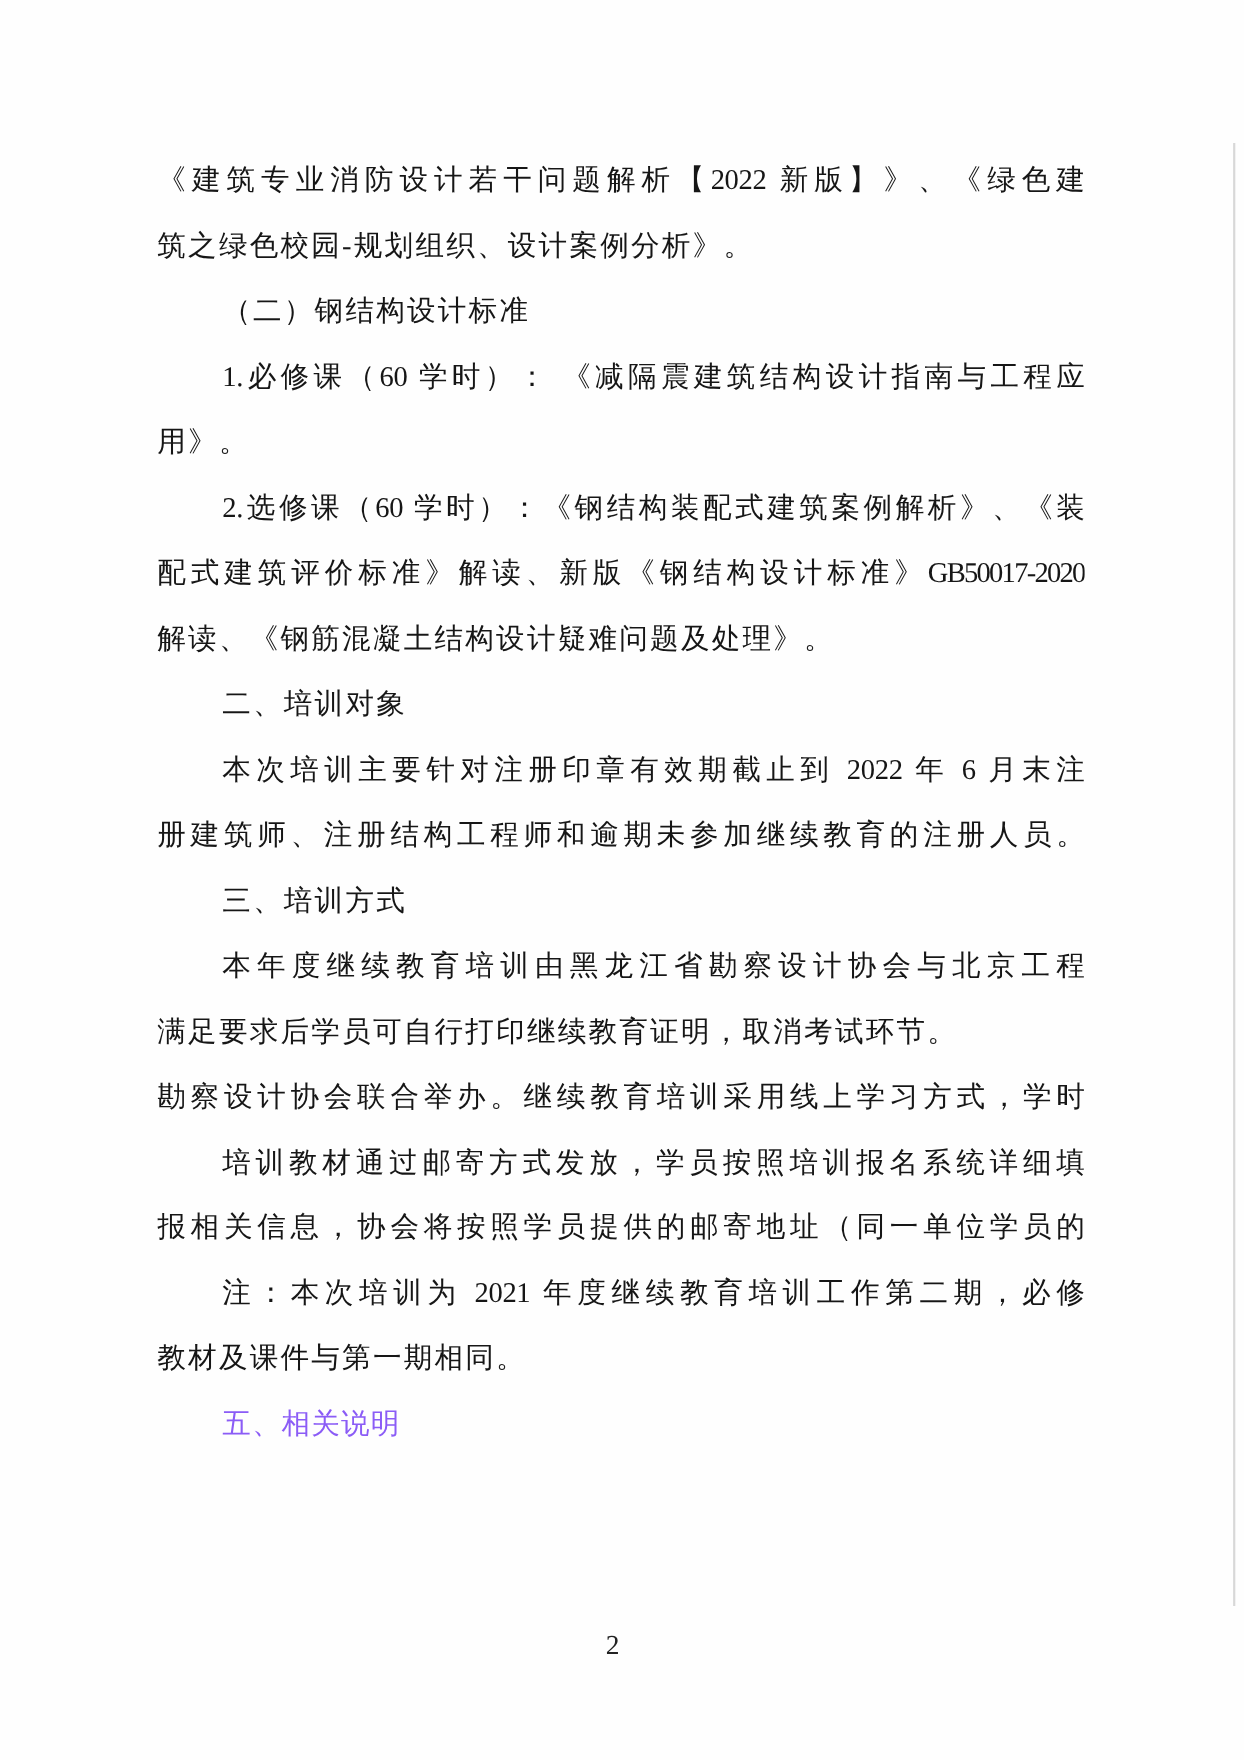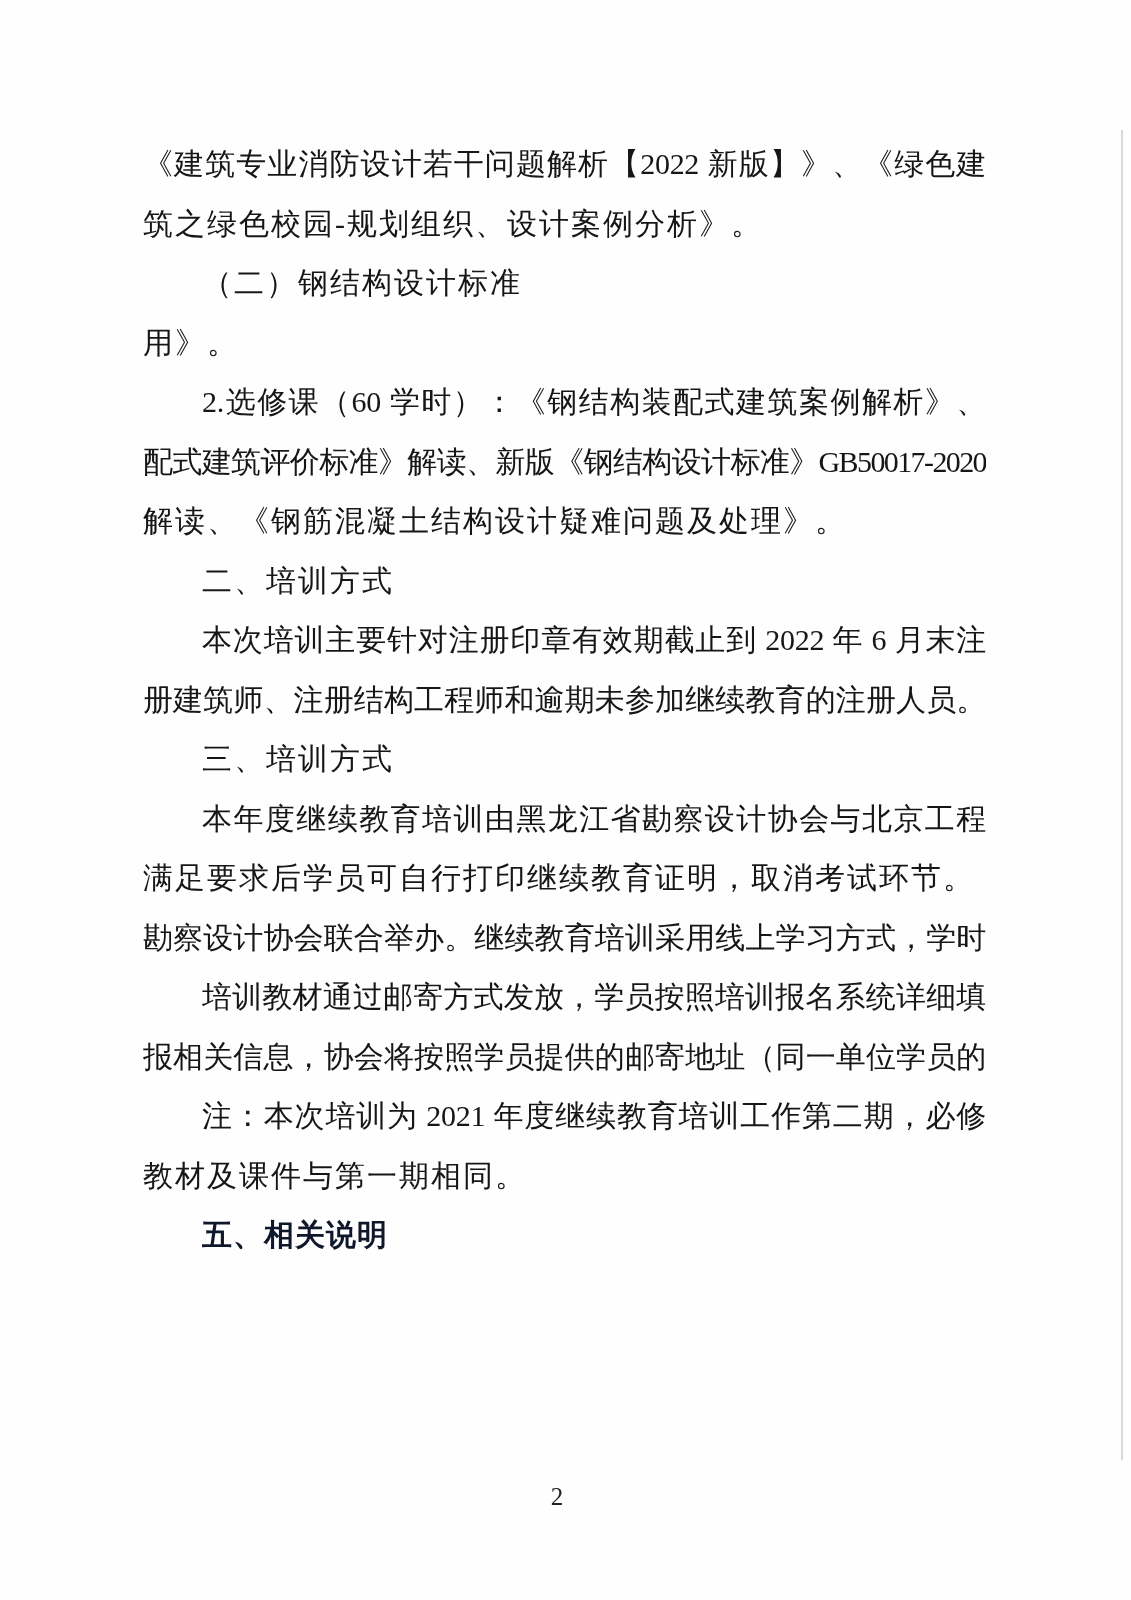--- a/index.html
+++ b/index.html
@@ -21,41 +21,41 @@
     position: absolute;
     left: 143px;
     top: 134px;
     width: 843px;
   }
   .line {
     box-sizing: border-box;
     width: 843px;
     height: 59.5px;
     line-height: 59.5px;
-    font-size: 30px;
+    font-size: 26px;
     letter-spacing: 2px;
     overflow: hidden;
     text-align: left;
   }
   .line.ind {
     padding-left: 59px;
   }
   .line.just {
     text-align: justify;
     text-align-last: justify;
     -moz-text-align-last: justify;
     letter-spacing: -0.3px;
   }
   .line.tight {
     letter-spacing: -1.6px;
   }
   .line.heading {
     font-family: "Liberation Sans", "DejaVu Sans", sans-serif;
-    font-weight: bold;
-    color: #0f172a;
+    font-weight: normal;
+    color: #8b5cf6;
     letter-spacing: 1px;
   }
   .pagenum {
     position: absolute;
     left: 0;
     top: 1482px;
     width: 1114px;
     text-align: center;
     font-size: 25px;
     line-height: 30px;
@@ -72,25 +72,26 @@
   }
 </style>
 </head>
 <body>
 
 <div class="page">
   <div class="textblock" id="textblock">
       <div class="line just">《建筑专业消防设计若干问题解析【2022 新版】》、《绿色建</div>
       <div class="line">筑之绿色校园-规划组织、设计案例分析》。</div>
       <div class="line ind">（二）钢结构设计标准</div>
+      <div class="line ind just">1.必修课（60 学时）： 《减隔震建筑结构设计指南与工程应</div>
       <div class="line">用》。</div>
       <div class="line ind just">2.选修课（60 学时）：《钢结构装配式建筑案例解析》、《装</div>
       <div class="line just tight">配式建筑评价标准》解读、新版《钢结构设计标准》GB50017-2020</div>
       <div class="line">解读、《钢筋混凝土结构设计疑难问题及处理》。</div>
-      <div class="line ind">二、培训方式</div>
+      <div class="line ind">二、培训对象</div>
       <div class="line ind just">本次培训主要针对注册印章有效期截止到 2022 年 6 月末注</div>
       <div class="line just">册建筑师、注册结构工程师和逾期未参加继续教育的注册人员。</div>
       <div class="line ind">三、培训方式</div>
       <div class="line ind just">本年度继续教育培训由黑龙江省勘察设计协会与北京工程</div>
       <div class="line">满足要求后学员可自行打印继续教育证明，取消考试环节。</div>
       <div class="line just">勘察设计协会联合举办。继续教育培训采用线上学习方式，学时</div>
       <div class="line ind just">培训教材通过邮寄方式发放，学员按照培训报名系统详细填</div>
       <div class="line just">报相关信息，协会将按照学员提供的邮寄地址（同一单位学员的</div>
       <div class="line ind just">注：本次培训为 2021 年度继续教育培训工作第二期，必修</div>
       <div class="line">教材及课件与第一期相同。</div>

